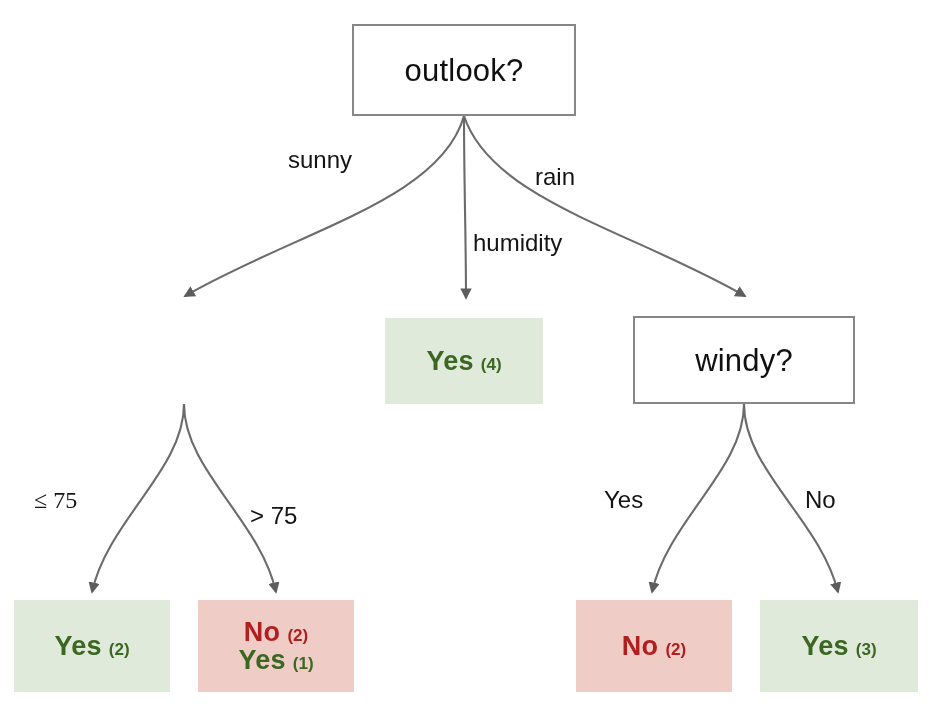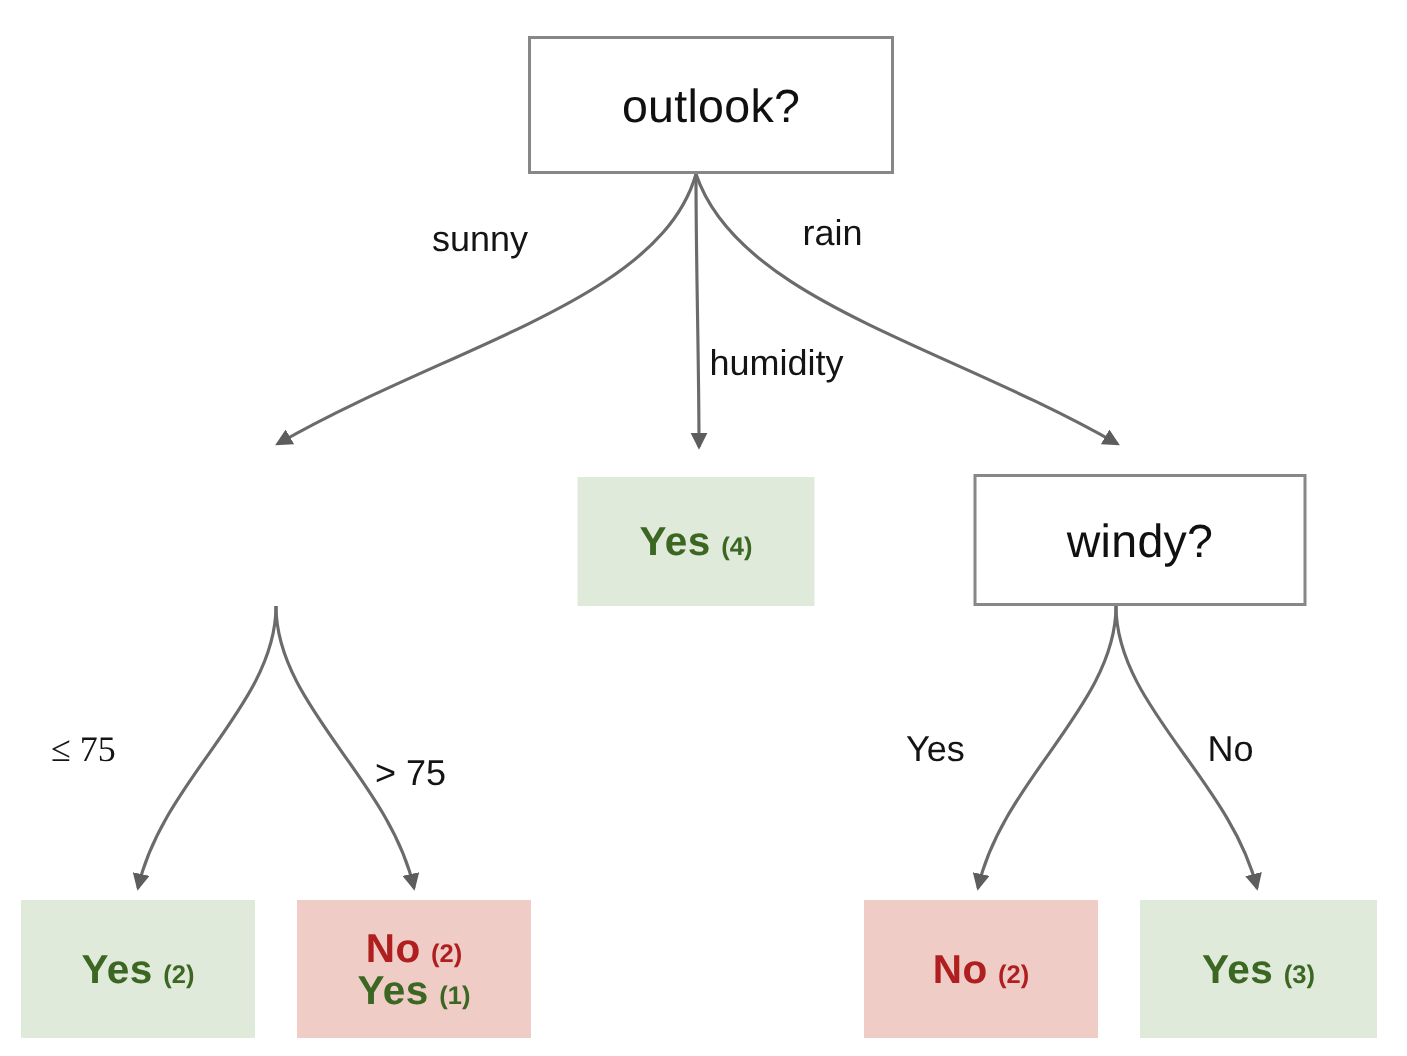--- a/index.html
+++ b/index.html
@@ -100,37 +100,37 @@
 
     <path d="M 184 404 C 184 470 108 520 92 592" fill="none" stroke="#6b6b6b" stroke-width="2.1" marker-end="url(#arrow)"></path>
 
     <path d="M 184 404 C 184 470 260 520 276 592" fill="none" stroke="#6b6b6b" stroke-width="2.1" marker-end="url(#arrow)"></path>
 
     <path d="M 744 404 C 744 470 668 520 652 592" fill="none" stroke="#6b6b6b" stroke-width="2.1" marker-end="url(#arrow)"></path>
 
     <path d="M 744 404 C 744 470 820 520 838 592" fill="none" stroke="#6b6b6b" stroke-width="2.1" marker-end="url(#arrow)"></path>
   </svg>
 
-  <div class="node decision" style="left:352px; top:24px; width:244px; height:92px;">
+  <div class="node decision" style="left:352px; top:24px; width:224px; height:92px;">
     <span class="node-label">outlook?</span>
   </div>
 
   <div class="edge-label" style="left:288px; top:148px;">sunny</div>
   <div class="edge-label" style="left:473px; top:231px;">humidity</div>
-  <div class="edge-label" style="left:535px; top:144px;">rain</div>
+  <div class="edge-label" style="left:535px; top:165px;">rain</div>
 
 
   <div class="node leaf leaf-green" style="left:385px; top:318px; width:158px; height:86px;">
     <div class="leaf-line">
       <span class="cls cls-yes">Yes</span>
       <span class="cnt cnt-yes">(4)</span>
     </div>
   </div>
 
-  <div class="node decision" style="left:633px; top:316px; width:222px; height:88px;margin-left:16px;">
+  <div class="node decision" style="left:633px; top:316px; width:222px; height:88px;">
     <span class="node-label">windy?</span>
   </div>
 
   <div class="edge-label" style="left:34px; top:488px;font-family:Liberation Serif, serif;">≤ 75</div>
   <div class="edge-label" style="left:250px; top:504px;">&gt; 75</div>
   <div class="edge-label" style="left:604px; top:488px;">Yes</div>
   <div class="edge-label" style="left:805px; top:488px;">No</div>
 
   <div class="node leaf leaf-green" style="left:14px; top:600px; width:156px; height:92px;">
     <div class="leaf-line">

